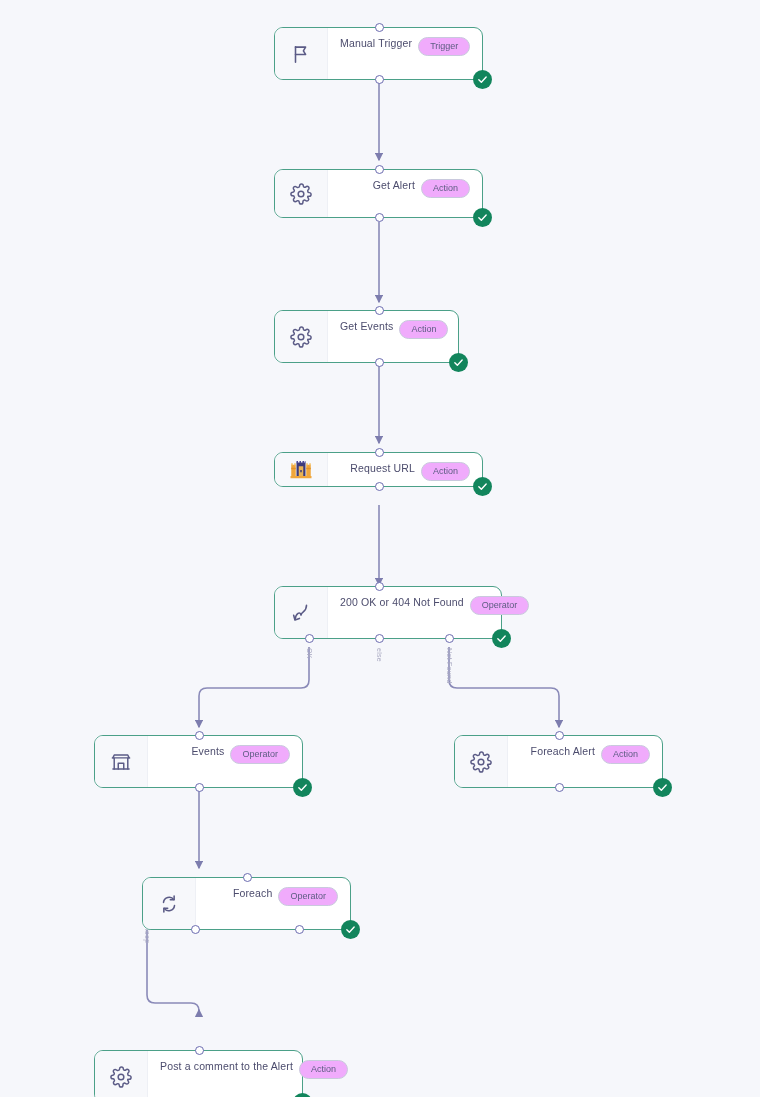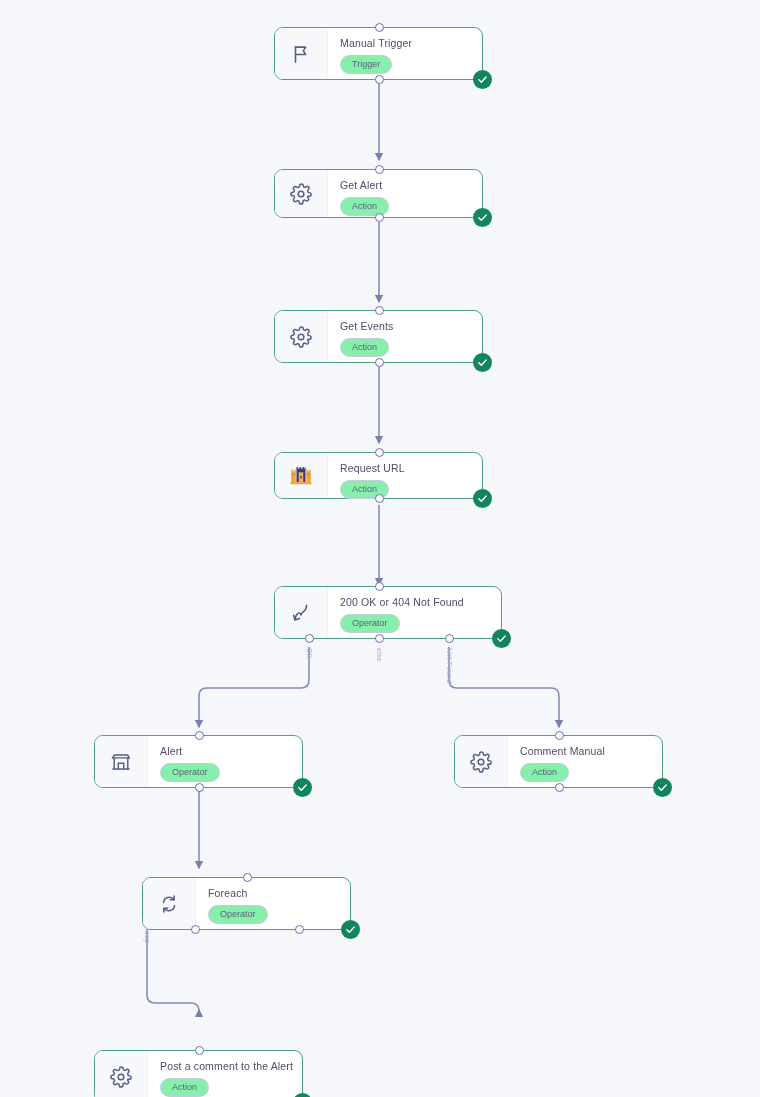--- a/index.html
+++ b/index.html
@@ -29,40 +29,40 @@
     background:#f7f8fb;
     border-right:1px solid #eef0f5;
     border-radius:8px 0 0 8px;
     display:flex;align-items:center;justify-content:center;
     color:#5b5b86;
   }
   .node-icon svg{display:block;}
   .node-body{
     flex:1 1 auto;
     padding:9px 12px 9px 12px;
-    display:flex;flex-direction:column;
-    justify-content:space-between;
+    display:flex;
+    justify-content:flex-end;
     gap:6px;
   }
   .node-title{
     font-size:10.5px;
     line-height:12px;
     color:#4c4c6d;
     letter-spacing:.15px;
     white-space:nowrap;
   }
   .node-tag{
     align-self:flex-start;
     font-size:9px;
     line-height:11px;
     color:#5d5d82;
     border:1px solid #c9c9dd;
     border-radius:10px;
     padding:3px 11px;
-    background:#86efac;
+    background:#f0abfc;
     white-space:nowrap;
   }
   .badge{
     position:absolute;
     width:19px;height:19px;
     border-radius:50%;
     background:#12855c;
     right:-9.5px;bottom:-9.5px;
     display:flex;align-items:center;justify-content:center;
   }
@@ -141,41 +141,41 @@
     </div>
     <div class="badge">
       <svg width="11" height="11" viewBox="0 0 24 24" fill="none" stroke="#ffffff" stroke-width="3" stroke-linecap="round" stroke-linejoin="round">
         <path d="M4 12.5 L9.5 18 L20 6.5"></path>
       </svg>
     </div>
     <div class="port" style="left:100px;top:-5px;"></div>
     <div class="port" style="left:100px;bottom:-5px;"></div>
   </div>
 
-  <div class="node" style="left:274px;top:310px;width:209px;height:53px;">
+  <div class="node" style="left:274px;top:310px;width:185px;height:53px;">
     <div class="node-icon">
       <svg width="22" height="22" viewBox="0 0 24 24" fill="none" stroke="#5b5b86" stroke-width="1.6" stroke-linecap="round" stroke-linejoin="round">
         <circle cx="12" cy="12" r="3.1"></circle>
         <path d="M19.4 14.5a1.6 1.6 0 0 0 .32 1.77l.06.06a2 2 0 1 1-2.83 2.83l-.06-.06a1.6 1.6 0 0 0-1.77-.32 1.6 1.6 0 0 0-1 1.47V21a2 2 0 0 1-4 0v-.1A1.6 1.6 0 0 0 9 19.4a1.6 1.6 0 0 0-1.77.32l-.06.06a2 2 0 1 1-2.83-2.83l.06-.06A1.6 1.6 0 0 0 4.72 15a1.6 1.6 0 0 0-1.47-1H3a2 2 0 0 1 0-4h.1A1.6 1.6 0 0 0 4.6 9a1.6 1.6 0 0 0-.32-1.77l-.06-.06a2 2 0 1 1 2.83-2.83l.06.06A1.6 1.6 0 0 0 9 4.72h.09A1.6 1.6 0 0 0 10.5 3.25V3a2 2 0 0 1 4 0v.1A1.6 1.6 0 0 0 15.5 4.6a1.6 1.6 0 0 0 1.77-.32l.06-.06a2 2 0 1 1 2.83 2.83l-.06.06A1.6 1.6 0 0 0 19.4 9v.09a1.6 1.6 0 0 0 1.47 1.41H21a2 2 0 0 1 0 4h-.1a1.6 1.6 0 0 0-1.5 1z"></path>
       </svg>
     </div>
     <div class="node-body">
       <div class="node-title">Get Events</div>
       <div class="node-tag">Action</div>
     </div>
     <div class="badge">
       <svg width="11" height="11" viewBox="0 0 24 24" fill="none" stroke="#ffffff" stroke-width="3" stroke-linecap="round" stroke-linejoin="round">
         <path d="M4 12.5 L9.5 18 L20 6.5"></path>
       </svg>
     </div>
     <div class="port" style="left:100px;top:-5px;"></div>
     <div class="port" style="left:100px;bottom:-5px;"></div>
   </div>
 
-  <div class="node" style="left:274px;top:452px;width:209px;height:47px;">
+  <div class="node" style="left:274px;top:452px;width:209px;height:35px;">
     <div class="node-icon">
       <svg width="24" height="24" viewBox="0 0 32 32">
         <rect x="3" y="9" width="6" height="15" fill="#f0a63c"></rect>
         <rect x="23" y="9" width="6" height="15" fill="#f0a63c"></rect>
         <rect x="3" y="7" width="2" height="3" fill="#f5c164"></rect>
         <rect x="7" y="7" width="2" height="3" fill="#f5c164"></rect>
         <rect x="23" y="7" width="2" height="3" fill="#f5c164"></rect>
         <rect x="27" y="7" width="2" height="3" fill="#f5c164"></rect>
         <rect x="3" y="13" width="6" height="2" fill="#e0922c"></rect>
         <rect x="23" y="13" width="6" height="2" fill="#e0922c"></rect>
@@ -236,41 +236,41 @@
       <svg width="22" height="22" viewBox="0 0 24 24" fill="none" stroke="#5b5b86" stroke-width="1.6" stroke-linecap="round" stroke-linejoin="round">
         <path d="M3.2 7.5 L4.6 4.3 h14.8 l1.4 3.2"></path>
         <path d="M2.6 7.5 h18.8"></path>
         <path d="M4.6 7.8 V19.7"></path>
         <path d="M19.4 7.8 V19.7"></path>
         <path d="M3.2 19.7 h17.6"></path>
         <path d="M9 19.7 v-6.3 h6 v6.3"></path>
       </svg>
     </div>
     <div class="node-body">
-      <div class="node-title">Alert</div>
+      <div class="node-title">Events</div>
       <div class="node-tag">Operator</div>
     </div>
     <div class="badge">
       <svg width="11" height="11" viewBox="0 0 24 24" fill="none" stroke="#ffffff" stroke-width="3" stroke-linecap="round" stroke-linejoin="round">
         <path d="M4 12.5 L9.5 18 L20 6.5"></path>
       </svg>
     </div>
     <div class="port" style="left:100px;top:-5px;"></div>
     <div class="port" style="left:100px;bottom:-5px;"></div>
   </div>
 
   <div class="node" style="left:454px;top:735px;width:209px;height:53px;">
     <div class="node-icon">
       <svg width="22" height="22" viewBox="0 0 24 24" fill="none" stroke="#5b5b86" stroke-width="1.6" stroke-linecap="round" stroke-linejoin="round">
         <circle cx="12" cy="12" r="3.1"></circle>
         <path d="M19.4 14.5a1.6 1.6 0 0 0 .32 1.77l.06.06a2 2 0 1 1-2.83 2.83l-.06-.06a1.6 1.6 0 0 0-1.77-.32 1.6 1.6 0 0 0-1 1.47V21a2 2 0 0 1-4 0v-.1A1.6 1.6 0 0 0 9 19.4a1.6 1.6 0 0 0-1.77.32l-.06.06a2 2 0 1 1-2.83-2.83l.06-.06A1.6 1.6 0 0 0 4.72 15a1.6 1.6 0 0 0-1.47-1H3a2 2 0 0 1 0-4h.1A1.6 1.6 0 0 0 4.6 9a1.6 1.6 0 0 0-.32-1.77l-.06-.06a2 2 0 1 1 2.83-2.83l.06.06A1.6 1.6 0 0 0 9 4.72h.09A1.6 1.6 0 0 0 10.5 3.25V3a2 2 0 0 1 4 0v.1A1.6 1.6 0 0 0 15.5 4.6a1.6 1.6 0 0 0 1.77-.32l.06-.06a2 2 0 1 1 2.83 2.83l-.06.06A1.6 1.6 0 0 0 19.4 9v.09a1.6 1.6 0 0 0 1.47 1.41H21a2 2 0 0 1 0 4h-.1a1.6 1.6 0 0 0-1.5 1z"></path>
       </svg>
     </div>
     <div class="node-body">
-      <div class="node-title">Comment Manual</div>
+      <div class="node-title">Foreach Alert</div>
       <div class="node-tag">Action</div>
     </div>
     <div class="badge">
       <svg width="11" height="11" viewBox="0 0 24 24" fill="none" stroke="#ffffff" stroke-width="3" stroke-linecap="round" stroke-linejoin="round">
         <path d="M4 12.5 L9.5 18 L20 6.5"></path>
       </svg>
     </div>
     <div class="port" style="left:100px;top:-5px;"></div>
     <div class="port" style="left:100px;bottom:-5px;"></div>
   </div>

